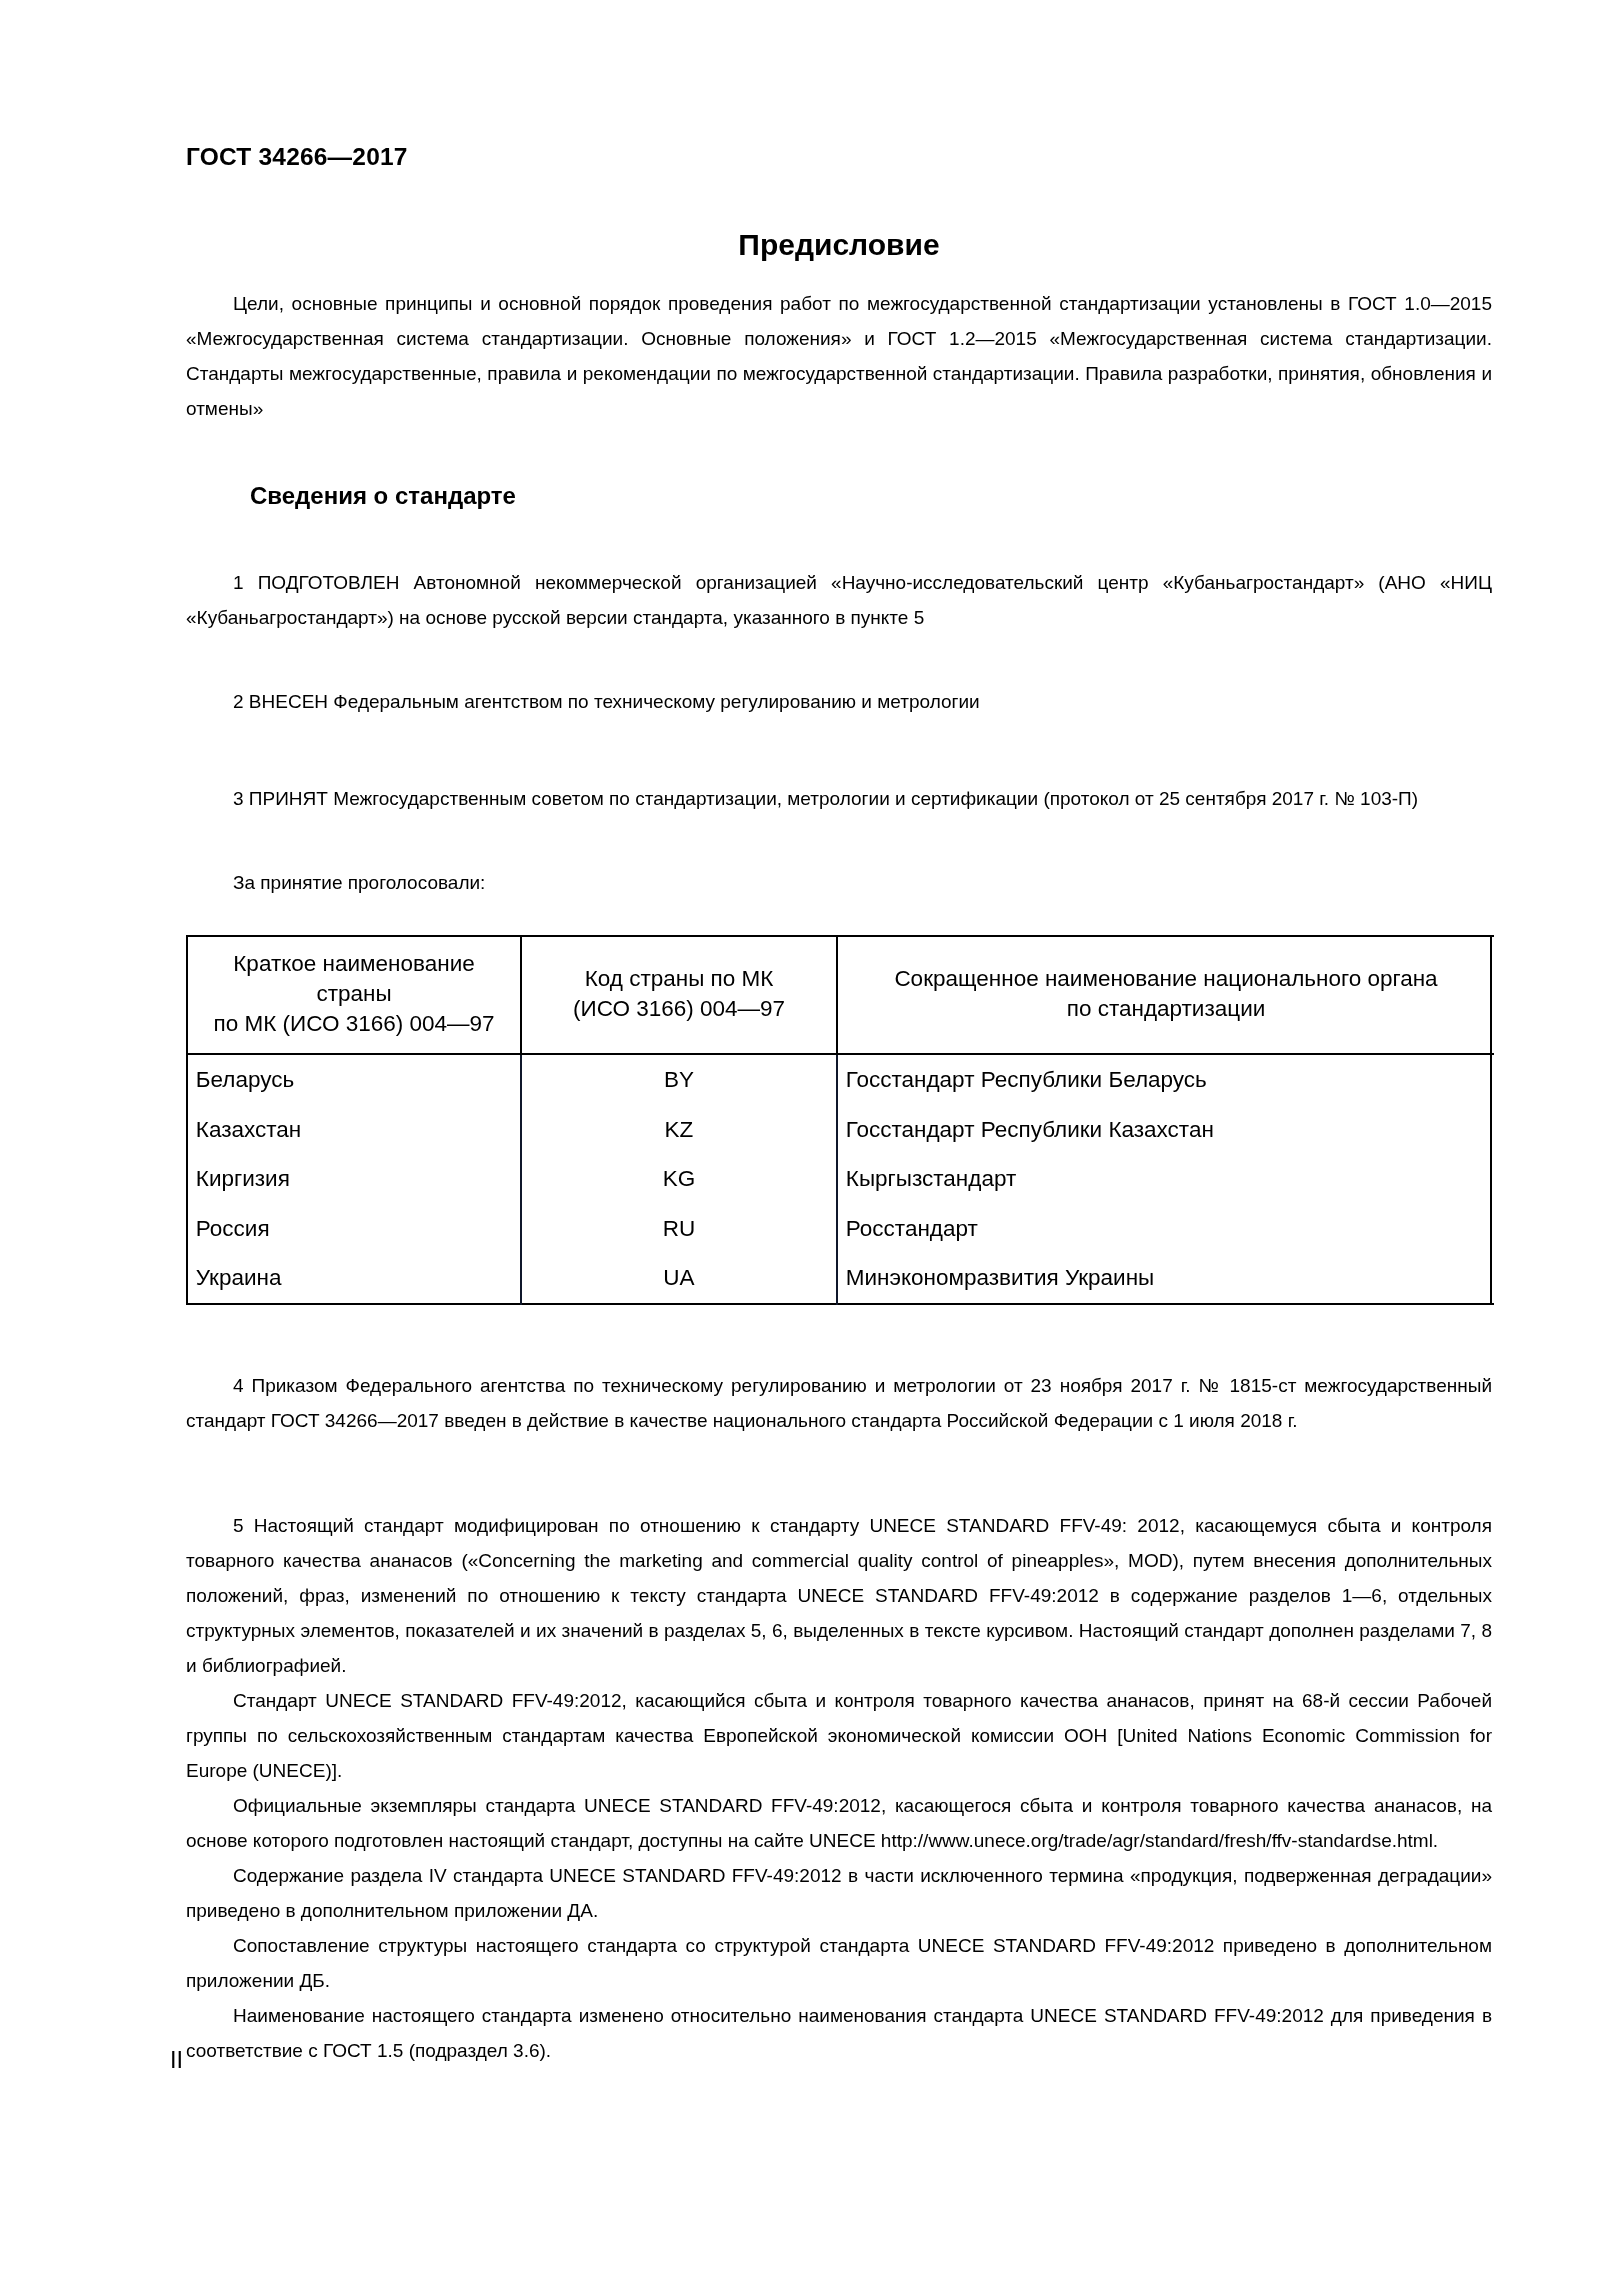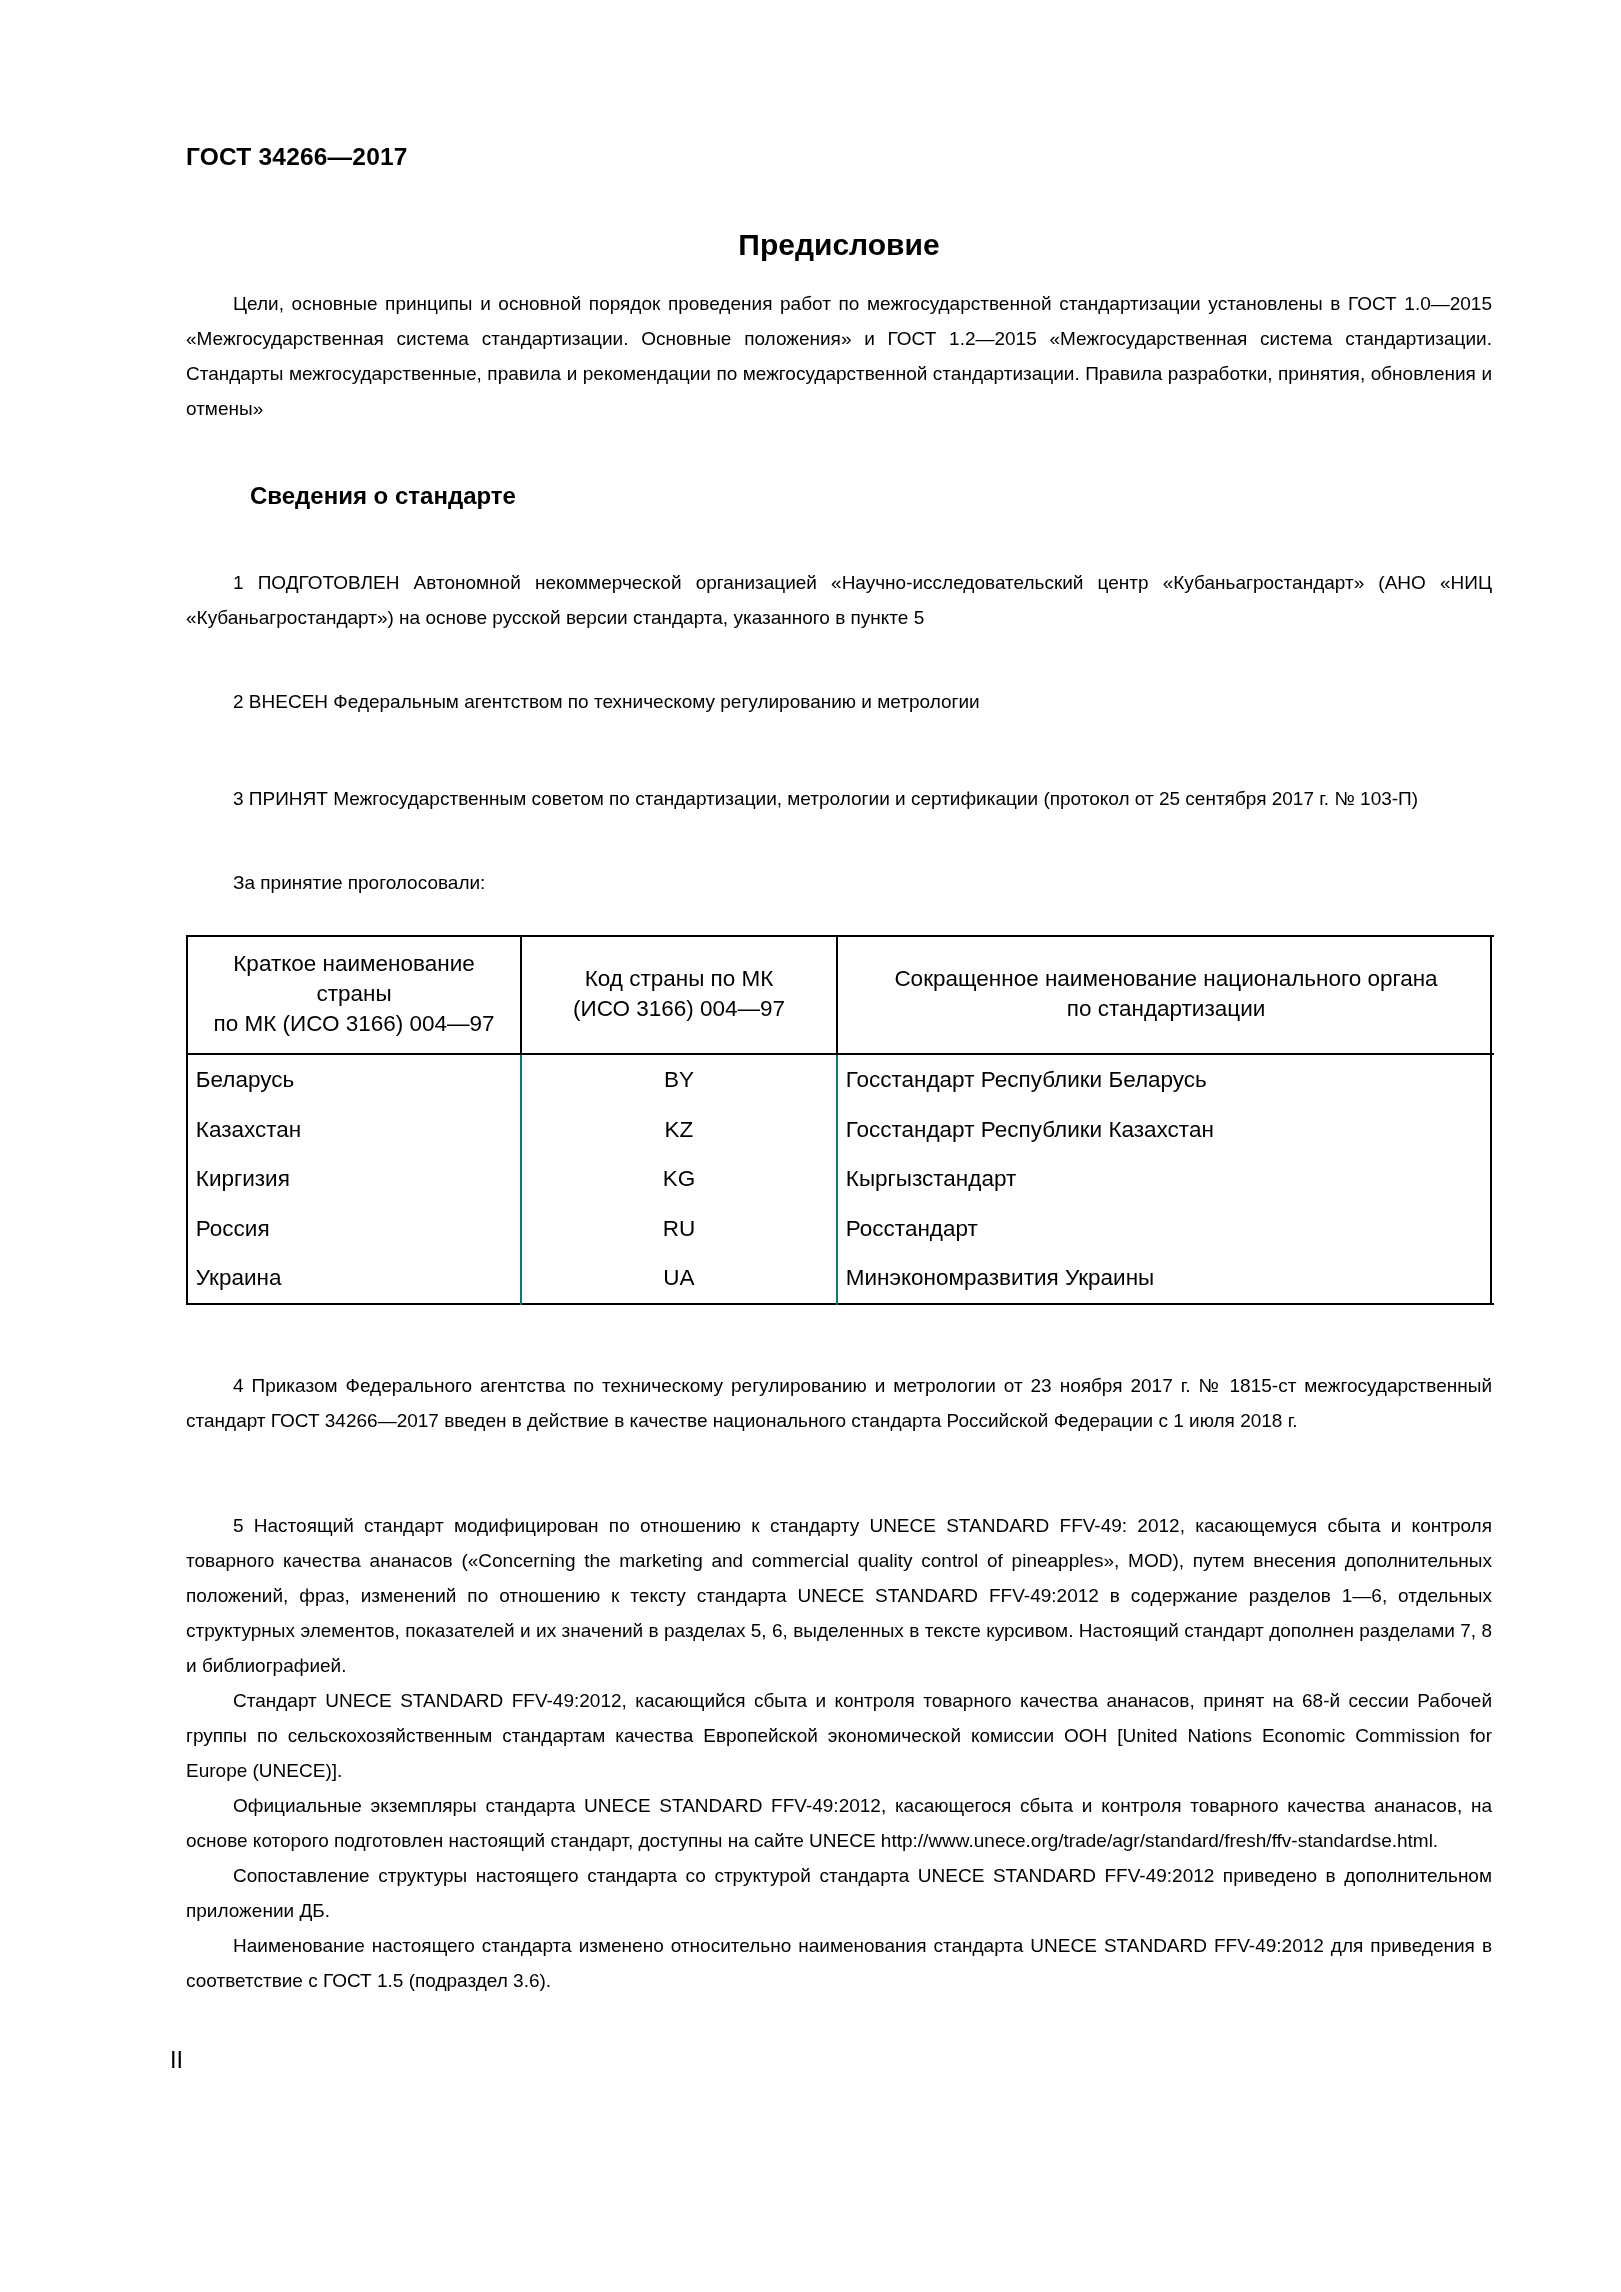--- a/index.html
+++ b/index.html
@@ -84,21 +84,21 @@
   table.votes thead th {
     text-align: center;
     line-height: 30px;
     padding: 12.7px 7.8px 13.7px 7.8px;
     border-right: 2px solid #000;
   }
   table.votes thead th:last-child { border-right: none; }
   table.votes tbody td {
     line-height: 29px;
     padding: 9.8px 7.8px 10.8px 7.8px;
-    border-right: 2px solid #0f766e;
+    border-right: 2px solid #0f172a;
   }
   table.votes tbody td:last-child { border-right: none; }
   table.votes tbody tr:last-child { border-bottom: 2.9px solid #000; }
   table.votes .col-a { width: 333px; }
   table.votes .col-b { width: 316px; }
   table.votes .col-c { width: 657px; }
   td.cell-country { text-align: left; padding-left: 35px; }
   td.cell-code { text-align: center; }
   td.cell-body { text-align: left; padding-left: 27.4px; }
   .tbl-wrap { border-left: 2.9px solid #000; border-right: 2.9px solid #000; }
@@ -207,20 +207,21 @@
 
     <p class="para numitem">4  Приказом Федерального агентства по техническому регулированию и метрологии от 23 ноября 2017 г. № 1815-ст межгосударственный стандарт ГОСТ 34266—2017 введен в действие в качестве национального стандарта Российской Федерации с 1 июля 2018 г.</p>
 
     <div class="gap-lg"></div>
     <div class="gap-lg"></div>
 
     <p class="para numitem">5  Настоящий стандарт модифицирован по отношению к стандарту UNECE STANDARD FFV-49: 2012, касающемуся сбыта и контроля товарного качества ананасов («Concerning the marketing and commercial quality control of pineapples», MOD), путем внесения дополнительных положений, фраз, изменений по отношению к тексту стандарта UNECE STANDARD FFV-49:2012 в содержание разделов 1—6, отдельных структурных элементов, показателей и их значений в разделах 5, 6, выделенных в тексте курсивом. Настоящий стандарт дополнен разделами 7, 8 и библиографией.</p>
 
     <p class="para indent">Стандарт UNECE STANDARD FFV-49:2012, касающийся сбыта и контроля товарного качества ананасов, принят на 68-й сессии Рабочей группы по сельскохозяйственным стандартам качества Европейской экономической комиссии ООН [United Nations Economic Commission for Europe (UNECE)].</p>
     <p class="para indent">Официальные экземпляры стандарта UNECE STANDARD FFV-49:2012, касающегося сбыта и контроля товарного качества ананасов, на основе которого подготовлен настоящий стандарт, доступны на сайте UNECE http://www.unece.org/trade/agr/standard/fresh/ffv-standardse.html.</p>
+    <p class="para indent">Содержание раздела IV стандарта UNECE STANDARD FFV-49:2012 в части исключенного термина «продукция, подверженная деградации» приведено в дополнительном приложении ДА.</p>
     <p class="para indent">Сопоставление структуры настоящего стандарта со структурой стандарта UNECE STANDARD FFV-49:2012 приведено в дополнительном приложении ДБ.</p>
     <p class="para indent">Наименование настоящего стандарта изменено относительно наименования стандарта UNECE STANDARD FFV-49:2012 для приведения в соответствие с ГОСТ 1.5 (подраздел 3.6).</p>
 
   </div>
 
   <div class="folio">II</div>
 
 </div>
 
 

